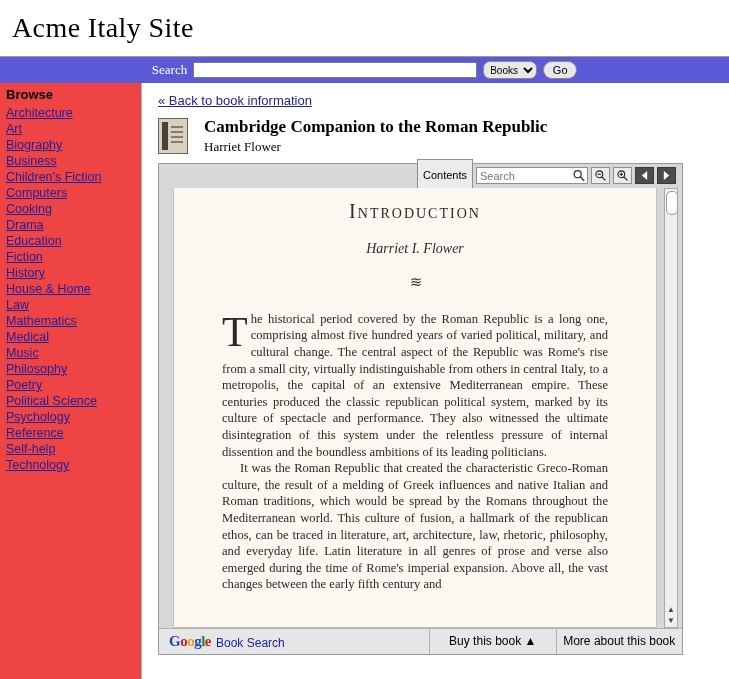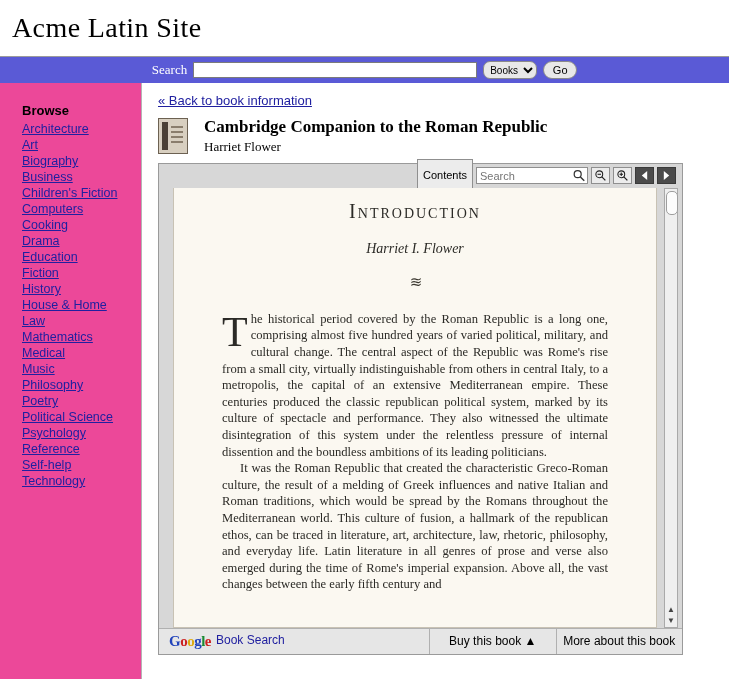--- a/index.html
+++ b/index.html
@@ -78,24 +78,24 @@
 
   
   .page-body {
     display: flex;
     height: 596px;
   }
 
   
   .sidebar {
     width: 142px;
-    background: #ec4899;
+    background: #ef4444;
     border-right: 1px solid #b4b4b4;
     box-sizing: border-box;
-    padding: 16px;
+    padding: 0;
     flex: 0 0 142px;
   }
   .sidebar-title {
     font-weight: bold;
     font-size: 13px;
     padding: 4px 0 3px 6px;
     color: #000000;
     font-family: "Liberation Sans", sans-serif;
   }
   .sidebar ul {
@@ -337,21 +337,21 @@
   .viewer-footer {
     height: 26px;
     background: #e6e6e6;
     border-top: 1px solid #b0b0b0;
     display: flex;
     align-items: center;
     box-sizing: border-box;
   }
   .gbs-brand {
     display: flex;
-    align-items: flex-start;
+    align-items: flex-end;
     gap: 5px;
     padding-left: 10px;
     width: 260px;
   }
   .g-logo {
     font-family: "Liberation Serif", serif;
     font-size: 15px;
     font-weight: bold;
     letter-spacing: -0.5px;
   }
@@ -375,21 +375,21 @@
     font-size: 12px;
     color: #000000;
     cursor: pointer;
     font-family: "Liberation Sans", sans-serif;
   }
 </style>
 </head>
 <body>
 
 <div class="site-header">
-  <div class="site-title">Acme Latin Site</div>
+  <div class="site-title">Acme Italy Site</div>
 </div>
 
 <div class="search-bar">
   <span class="search-label">Search</span>
   <input class="search-input" type="text" placeholder="" style="">
   <select class="scope-select">
     <option>Books</option>
   </select>
   <button class="go-button">Go</button>
 </div>

